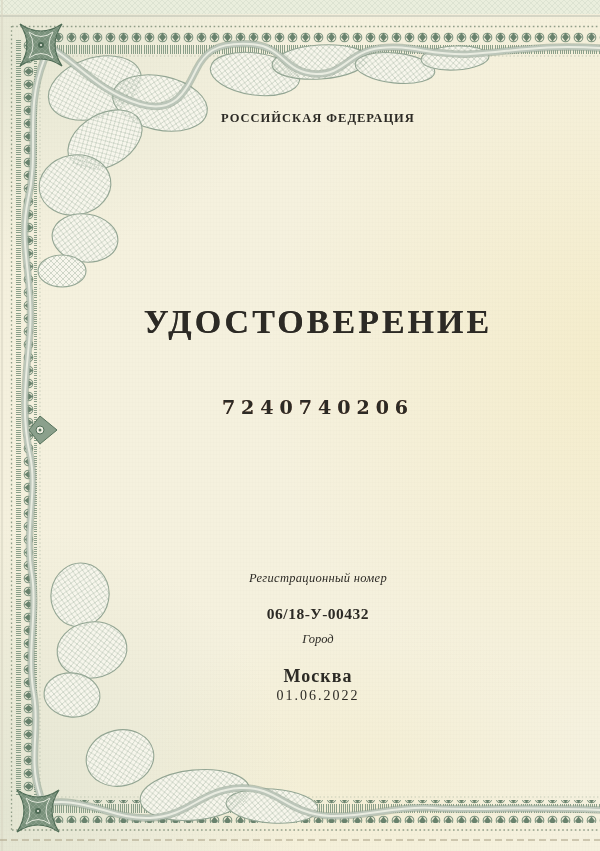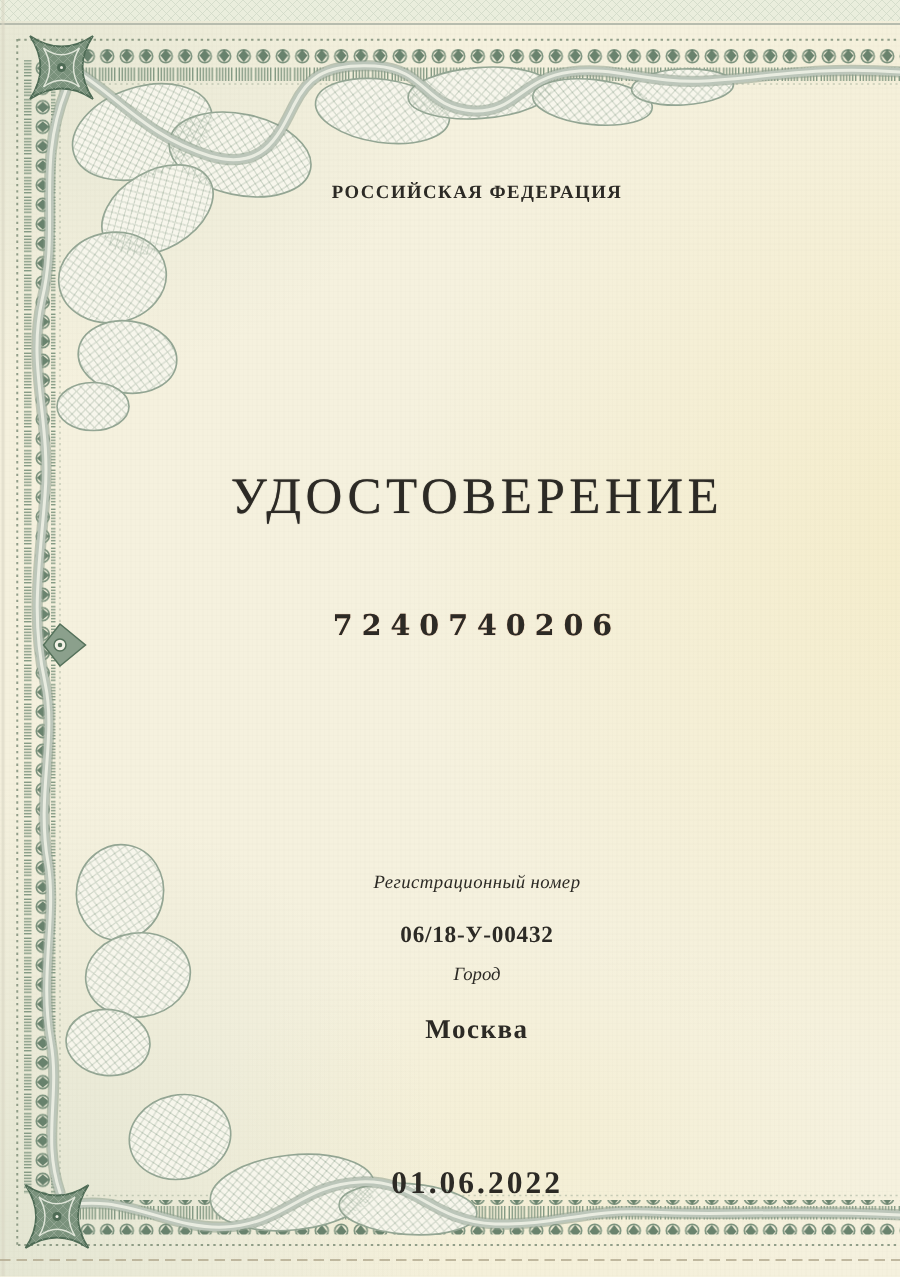--- a/index.html
+++ b/index.html
@@ -19,29 +19,29 @@
   }
   .paper-texture{
     position:absolute;inset:0;pointer-events:none;z-index:2;opacity:.5;
     background:
       repeating-linear-gradient(90deg, rgba(120,120,100,.035) 0 1px, transparent 1px 3px),
       repeating-linear-gradient(0deg,  rgba(120,120,100,.025) 0 1px, transparent 1px 4px);
   }
   .border-svg{position:absolute;left:0;top:0;z-index:3;}
   .content{position:absolute;inset:0;z-index:4;}
   .content > div, .content > h1{
-    position:absolute;left:36px;right:0;margin:12px;text-align:center;
+    position:absolute;left:36px;right:0;margin:2px;text-align:center;
     color:var(--text-dark,#2c2a25);
   }
   .country{
     top:109px;font-size:12.5px;font-weight:bold;letter-spacing:1px;
     color:#3a3830;
   }
   .title{
-    top:301px;font-size:34px;font-weight:normal;letter-spacing:3px;
+    top:301px;font-size:34px;font-weight:bold;letter-spacing:3px;
     color:var(--text-dark,#2c2a25);
     text-shadow:0 0 .6px rgba(44,42,37,.7);
   }
   .subtitle{
     top:357px;font-size:13px;font-weight:bold;letter-spacing:1.3px;
     color:#35332c;
   }
   .serial{
     top:394px;font-size:19px;font-weight:bold;letter-spacing:6px;
     font-family:"DejaVu Serif",serif;
@@ -51,21 +51,21 @@
   .kind{
     top:481px;font-size:18px;font-style:italic;letter-spacing:.4px;
     color:#2f2d28;
   }
   .field-label{color:var(--label-gray,#44423a);font-style:italic;}
   .reg-label {top:569px;font-size:12.5px;letter-spacing:.3px;}
   .reg-value {top:603px;font-size:15.5px;font-weight:bold;letter-spacing:.5px;color:#25231e;}
   .city-label{top:630px;font-size:12.5px;}
   .city-value{top:664px;font-size:18px;font-weight:bold;letter-spacing:1px;color:#25231e;}
   .date-label{top:694px;font-size:12px;color:#4c4a41;}
-  .date-value{top:764px;font-size:21px;font-weight:bold;letter-spacing:2px;color:#25231e;}
+  .date-value{top:686px;font-size:14px;font-weight:normal;letter-spacing:2px;color:#25231e;}
 </style>
 </head>
 <body>
 
 <div class="paper-tint"></div>
 <div class="paper-texture"></div>
 
 <svg class="border-svg" width="600" height="851" viewBox="0 0 600 851" aria-hidden="true">
   <defs>
     <pattern id="xh" width="6" height="6" patternUnits="userSpaceOnUse">

